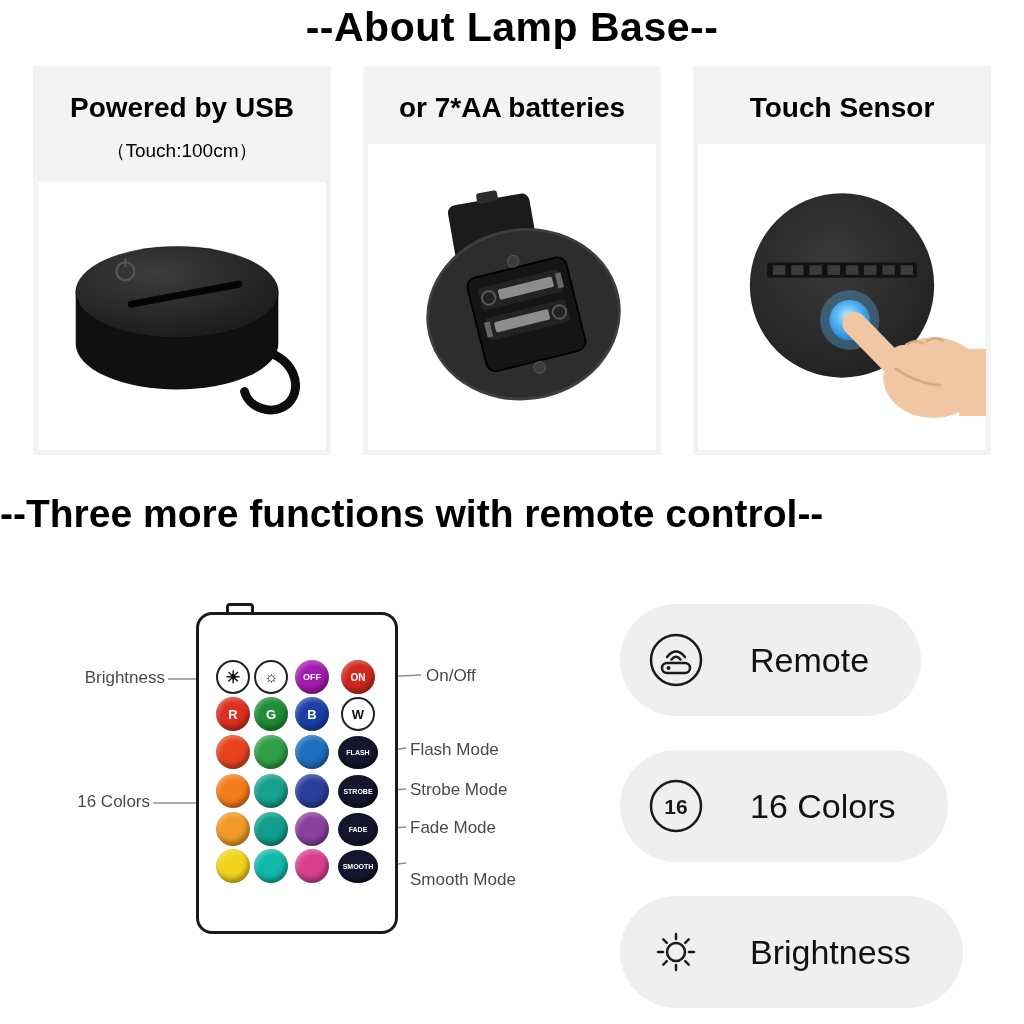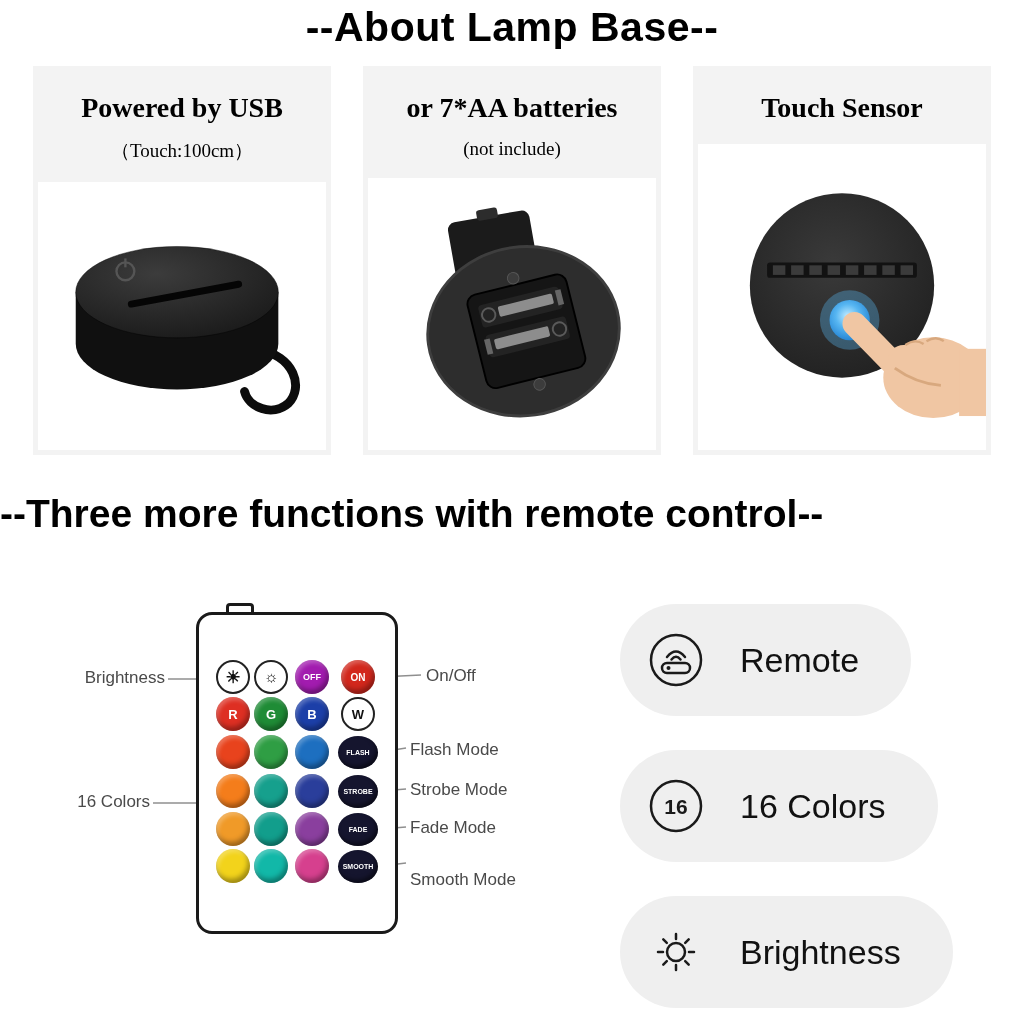--- a/index.html
+++ b/index.html
@@ -8,21 +8,21 @@
     font-family:"Liberation Sans", sans-serif; color:#000; overflow:hidden;
   }
   .page-title {
     position:absolute; top:4px; left:0; width:100%; text-align:center;
     font-size:41px; font-weight:600; letter-spacing:0.5px;
   }
   .section-title {
     position:absolute; top:492px; left:0; width:100%; text-align:left;
     font-size:39px; font-weight:600;
   }
-  .features { position:absolute; top:66px; left:33px; width:958px; height:389px; display:flex; gap:32px;font-family:Liberation Serif, serif; }
+  .features { position:absolute; top:66px; left:33px; width:958px; height:389px; display:flex; gap:32px; }
   .feature { flex:1; background:#f3f3f3; text-align:center; padding-top:24px; box-sizing:border-box; display:flex; flex-direction:column; }
   .feature h2 { font-size:28px; font-weight:600; margin:0; line-height:36px; }
   .feature .sub { font-size:19px; margin:12px 0 0; }
   .img-box { flex:1; background:#ffffff; margin:18px 5px 5px; display:flex; align-items:center; justify-content:center; overflow:hidden; }
   .img-box svg { width:100%; height:100%; }
 
   
   .remote-notch { position:absolute; left:226px; top:603px; width:28px; height:14px; background:#ffffff; border:3px solid #1a1a1a; border-radius:4px; box-sizing:border-box; }
   .remote-body {
     position:absolute; left:196px; top:612px; width:202px; height:322px;
@@ -37,21 +37,21 @@
   .rbtn.outlined { border:2px solid #222; box-shadow:none; }
   .rbtn.mode { width:40px; height:33px; font-size:7px; font-weight:700; box-shadow: inset -2px -3px 4px rgba(0,0,0,.5); }
 
   .callout { position:absolute; font-size:17px; color:#4a4a4a; white-space:nowrap; }
   .callout.right-align { text-align:right; }
   .callout-lines { position:absolute; left:0; top:0; width:1024px; height:1024px; pointer-events:none; }
 
   
   .badge {
     position:absolute; left:620px; height:112px; background:#efefef; border-radius:56px;
-    display:flex; align-items:center; padding:0 52px 0 28px; gap:36px; box-sizing:border-box;
+    display:flex; align-items:center; padding:0 52px 0 28px; gap:46px; box-sizing:border-box;
   }
   .badge-1 { top:604px; } .badge-2 { top:750px; } .badge-3 { top:896px; }
   .badge-icon { display:flex; }
   .badge-label { font-size:34px; font-weight:500; color:#111; }
 </style>
 </head>
 <body>
 
 <div class="page">
 
@@ -78,21 +78,20 @@
           <g stroke="#555" stroke-width="2.4" fill="none">
             <circle cx="88" cy="79" r="9"></circle>
             <line x1="88" y1="66" x2="88" y2="75"></line>
           </g>
         </svg>
       </div>
     </section>
 
     <section class="feature">
       <h2>or 7*AA batteries</h2>
-      <p class="sub">(not include)</p>
       <div class="img-box">
         <svg viewBox="0 0 300 248">
           <g transform="rotate(-10 130 60)">
             <rect x="88" y="22" width="86" height="80" rx="8" fill="#1b1b1b"></rect>
             <rect x="120" y="14" width="22" height="11" rx="3" fill="#2c2c2c"></rect>
           </g>
           <ellipse cx="162" cy="142" rx="100" ry="88" fill="#2d2d2d" stroke="#3e3e3e" stroke-width="3" transform="rotate(-8 162 142)"></ellipse>
           <g transform="rotate(-14 165 142)">
             <rect x="112" y="92" width="106" height="100" rx="10" fill="#151515" stroke="#000" stroke-width="2"></rect>
             <rect x="122" y="104" width="86" height="24" rx="4" fill="#232323"></rect>

